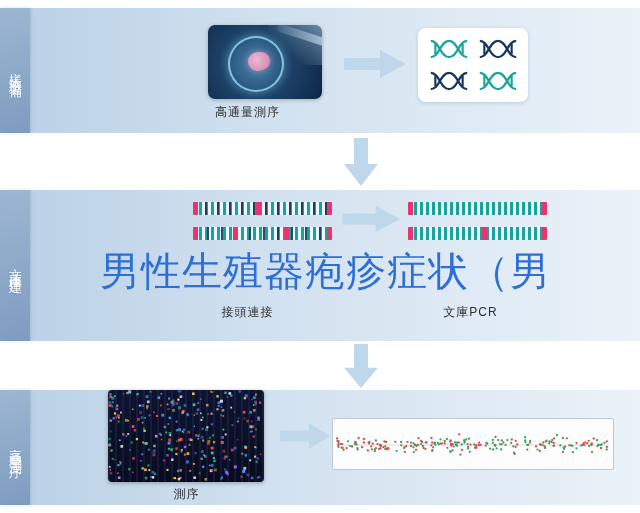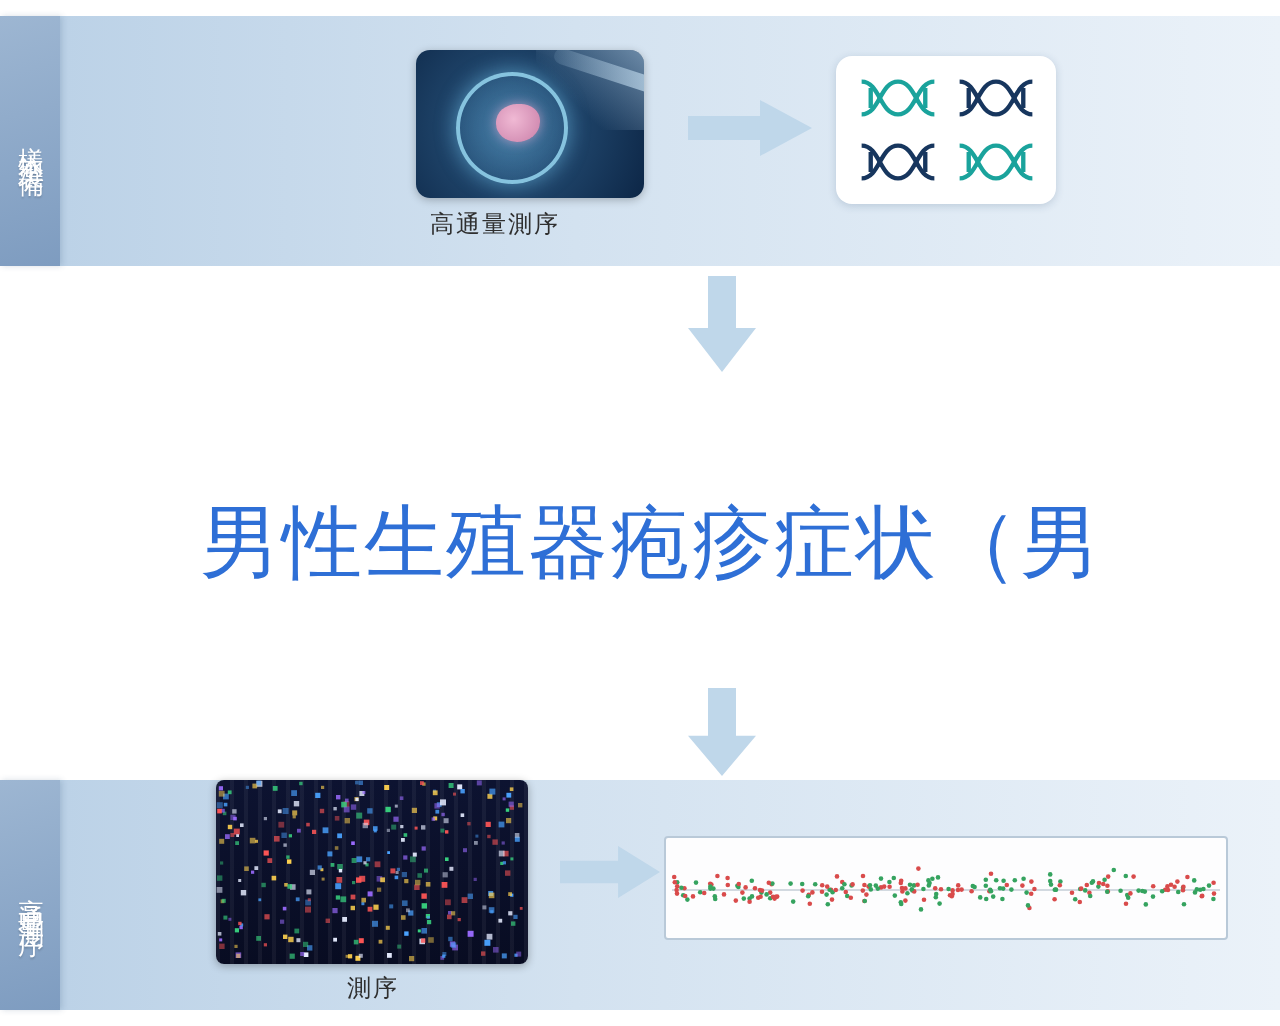--- a/index.html
+++ b/index.html
@@ -197,20 +197,42 @@
         <line x1="32" y1="8.5" x2="32" y2="13.5"></line>
           <line x1="37" y1="5.5" x2="37" y2="16.5"></line>
       </svg>
     </div>
   </section>
 
   <svg class="arrow-down ad-1" viewBox="0 0 34 48" preserveAspectRatio="none">
     <polygon points="10,0 24,0 24,26 34,26 17,48 0,26 10,26"></polygon>
   </svg>
 
+  <section class="band band2">
+    <div class="row-label">
+      <span class="vtext">文庫構建</span>
+    </div>
+
+    <div class="frag-panel fp-left">
+      <div class="frag frag-a v1"></div>
+      <div class="frag frag-a v2"></div>
+    </div>
+
+    <svg class="arrow-right ar-2" viewBox="0 0 62 28" preserveAspectRatio="none">
+      <polygon points="0,8 36,8 36,0 62,14 36,28 36,20 0,20"></polygon>
+    </svg>
+
+    <div class="frag-panel fp-right">
+      <div class="frag frag-p p1"></div>
+      <div class="frag frag-p p2"></div>
+    </div>
+
+    <div class="caption cap-adapter">接頭連接</div>
+    <div class="caption cap-pcr">文庫PCR</div>
+  </section>
 
   <svg class="arrow-down ad-2" viewBox="0 0 34 48" preserveAspectRatio="none">
     <polygon points="10,0 24,0 24,26 34,26 17,48 0,26 10,26"></polygon>
   </svg>
 
   <section class="band band3">
     <div class="row-label">
       <span class="vtext">高通量測序</span>
     </div>
 

